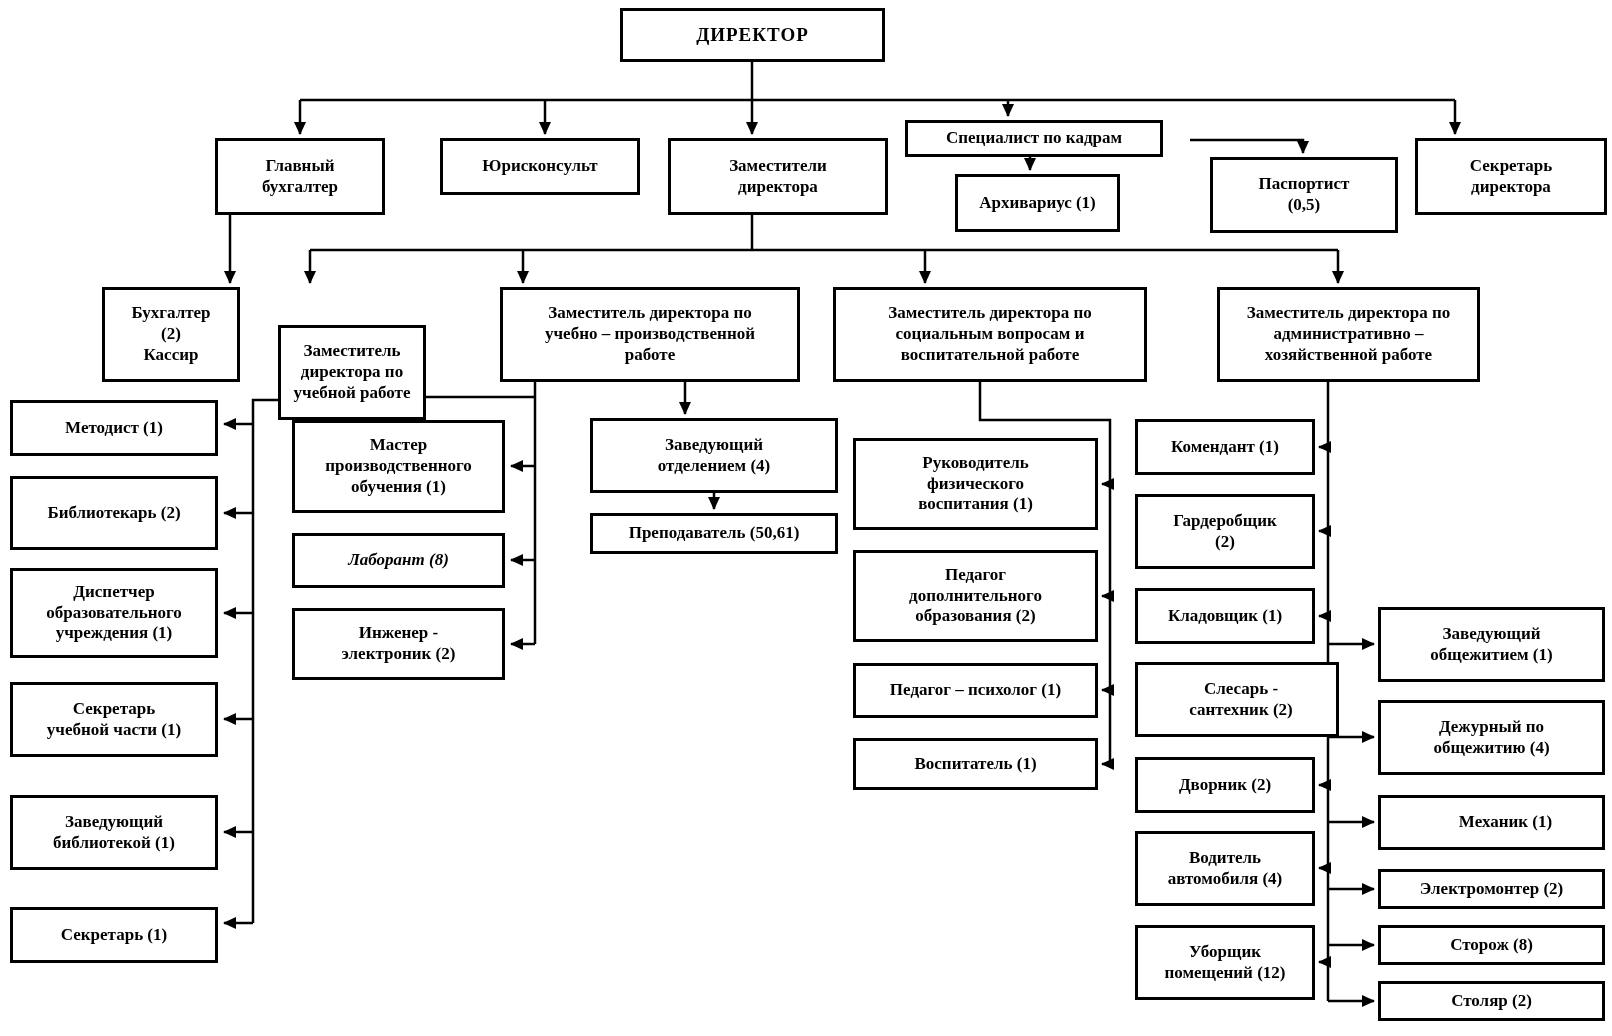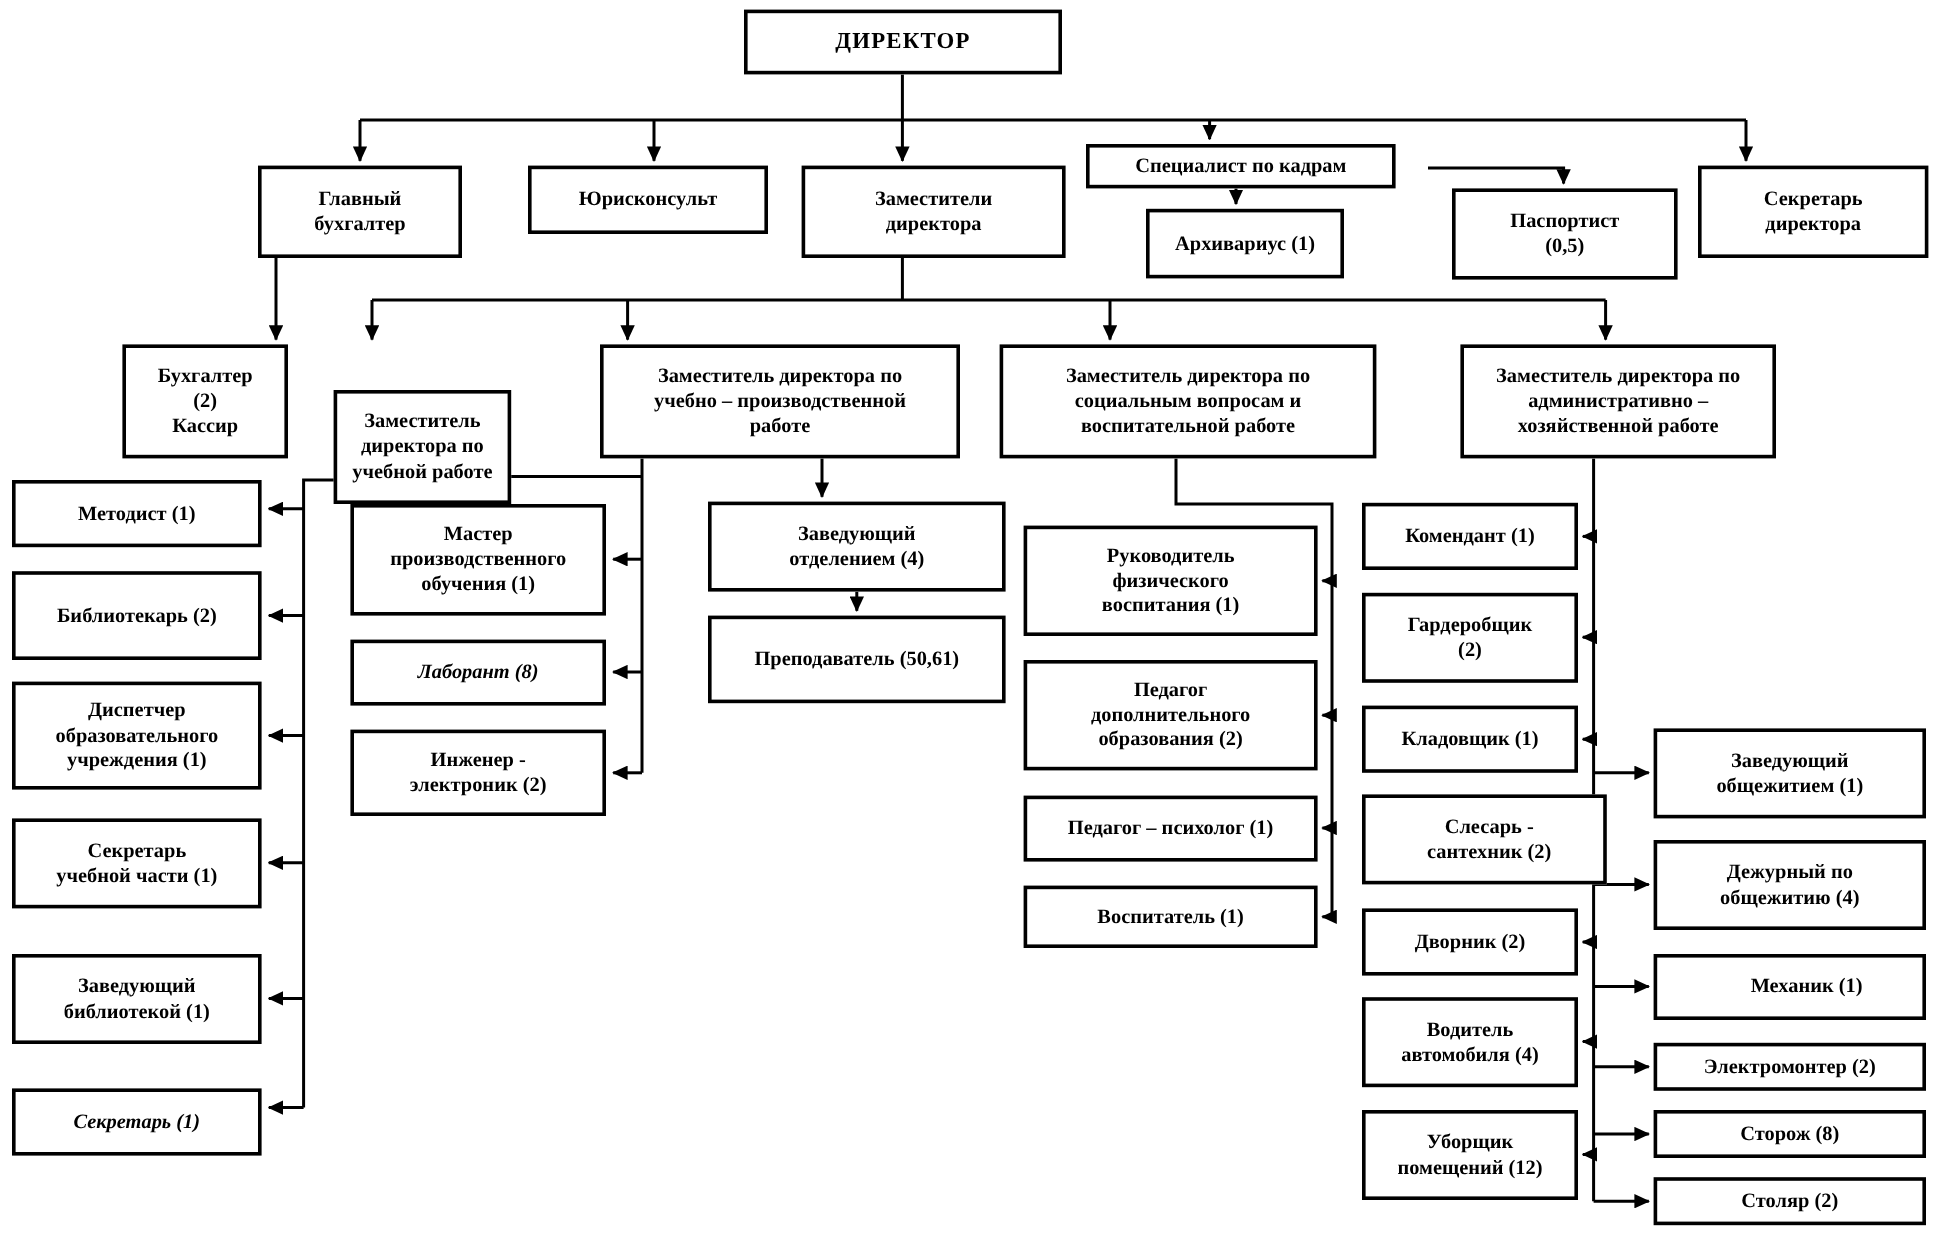--- a/index.html
+++ b/index.html
@@ -122,30 +122,30 @@
 хозяйственной работе</span></div>
       <div class="node" style="left: 10px; top: 400px; width: 208px; height: 56px;"><span>Методист (1)</span></div>
       <div class="node" style="left: 10px; top: 476px; width: 208px; height: 74px;"><span>Библиотекарь (2)</span></div>
       <div class="node" style="left: 10px; top: 568px; width: 208px; height: 90px;"><span>Диспетчер
 образовательного
 учреждения (1)</span></div>
       <div class="node" style="left: 10px; top: 682px; width: 208px; height: 75px;"><span>Секретарь
 учебной части  (1)</span></div>
       <div class="node" style="left: 10px; top: 795px; width: 208px; height: 75px;"><span>Заведующий
 библиотекой (1)</span></div>
-      <div class="node" style="left: 10px; top: 907px; width: 208px; height: 56px; font-style: italic;"><span>Секретарь (1)</span></div>
+      <div class="node" style="left: 10px; top: 907px; width: 208px; height: 56px;"><span>Секретарь (1)</span></div>
       <div class="node" style="left: 292px; top: 420px; width: 213px; height: 93px;"><span>Мастер
 производственного
 обучения (1)</span></div>
       <div class="node" style="left: 292px; top: 533px; width: 213px; height: 55px; font-style: italic;"><span>Лаборант (8)</span></div>
       <div class="node" style="left: 292px; top: 608px; width: 213px; height: 72px;"><span>Инженер -
 электроник (2)</span></div>
       <div class="node" style="left: 590px; top: 418px; width: 248px; height: 75px;"><span>Заведующий
 отделением (4)</span></div>
-      <div class="node" style="left: 590px; top: 513px; width: 248px; height: 73px;"><span>Преподаватель (50,61)</span></div>
+      <div class="node" style="left: 590px; top: 513px; width: 248px; height: 41px;"><span>Преподаватель (50,61)</span></div>
       <div class="node" style="left: 853px; top: 438px; width: 245px; height: 92px;"><span>Руководитель
 физического
 воспитания (1)</span></div>
       <div class="node" style="left: 853px; top: 550px; width: 245px; height: 92px;"><span>Педагог
 дополнительного
 образования (2)</span></div>
       <div class="node" style="left: 853px; top: 663px; width: 245px; height: 55px;"><span>Педагог – психолог (1)</span></div>
       <div class="node" style="left: 853px; top: 738px; width: 245px; height: 52px;"><span>Воспитатель (1)</span></div>
       <div class="node" style="left: 1135px; top: 419px; width: 180px; height: 56px;"><span>Комендант (1)</span></div>
       <div class="node" style="left: 1135px; top: 494px; width: 180px; height: 75px;"><span>Гардеробщик

